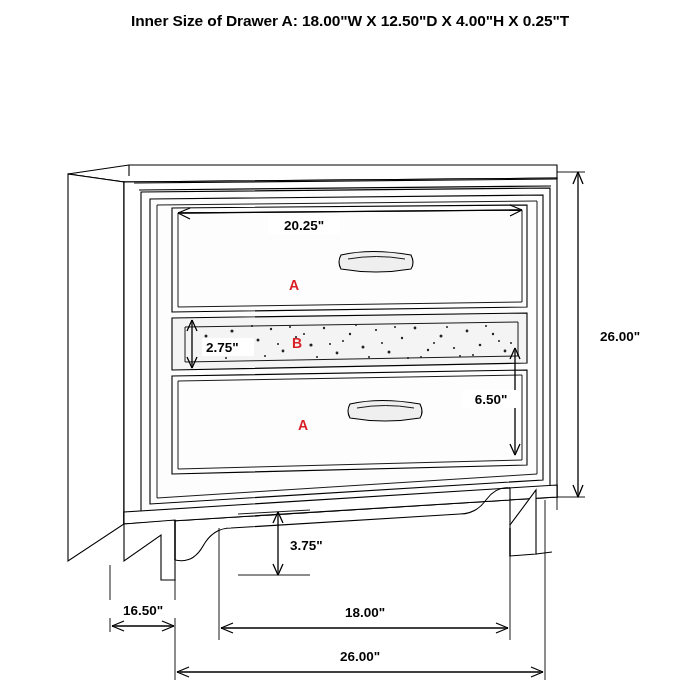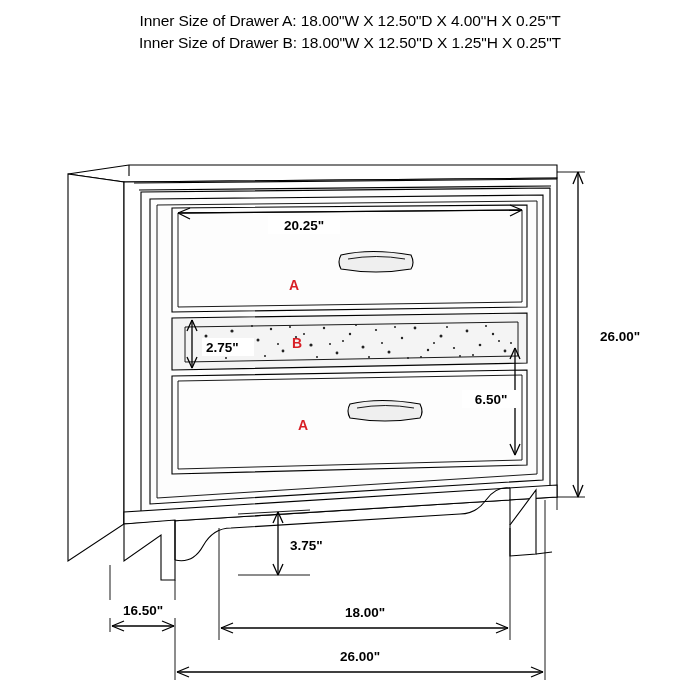--- a/index.html
+++ b/index.html
@@ -23,21 +23,21 @@
   }
   .header {
     position: absolute;
     left: 0;
     top: 10px;
     width: 700px;
     text-align: center;
   }
   .header-line {
     font-size: 15.5px;
-    font-weight: normal;
+    font-weight: bold;
     letter-spacing: -0.1px;
     line-height: 22px;
     white-space: nowrap;
   }
   svg {
     position: absolute;
     left: 0;
     top: 0;
     display: block;
   }
@@ -94,21 +94,20 @@
     stroke-width: 1.1;
   }
 </style>
 </head>
 <body>
 
 <div id="stage">
 
   <div class="header">
     <div class="header-line">Inner Size of Drawer A: 18.00"W X 12.50"D X 4.00"H X 0.25"T</div>
-    <div class="header-line">Inner Size of Drawer B: 18.00"W X 12.50"D X 1.25"H X 0.25"T</div>
   </div>
 
   <svg width="700" height="700" viewBox="0 0 700 700">
 
     <g>
 
       <path class="body-fill" d="M68,174 L129,165 L557,165 L557,178 L124,182 L68,174 Z"></path>
 
       <path class="body-fill" d="M68,174 L124,182 L124,524 L68,561 Z"></path>
 

